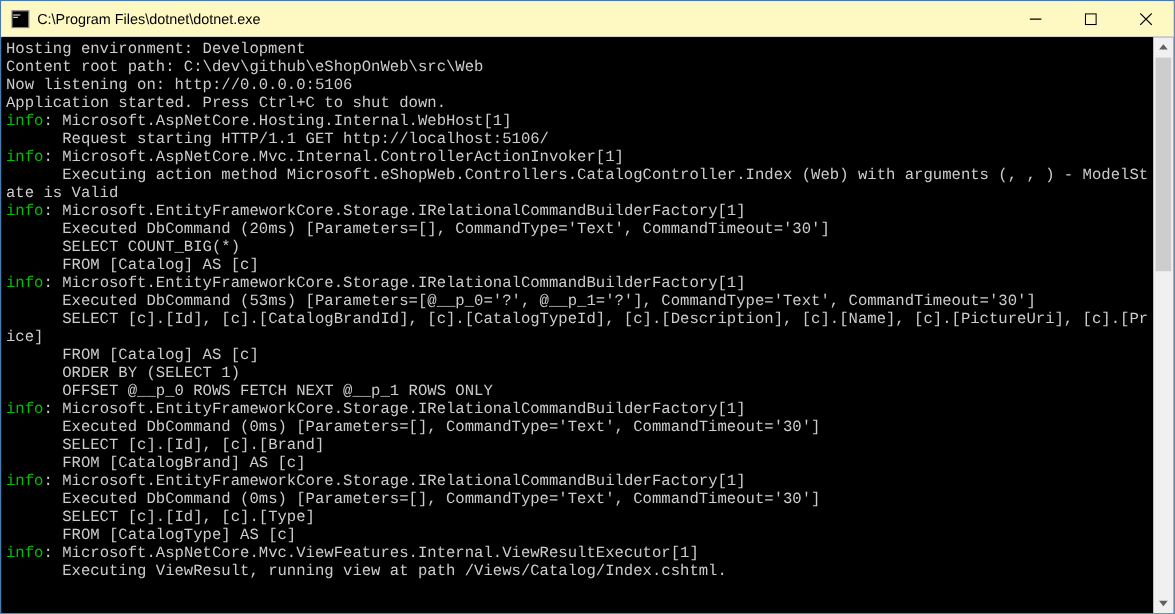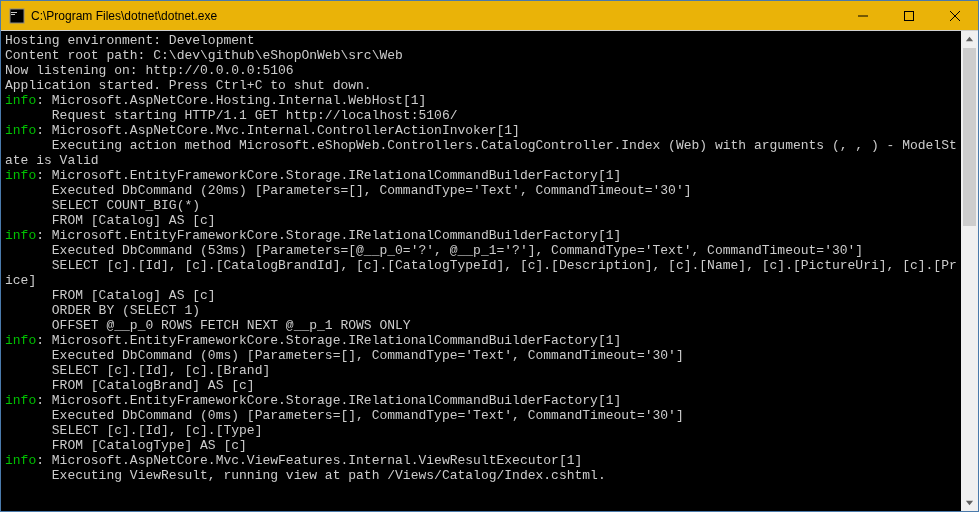--- a/index.html
+++ b/index.html
@@ -6,21 +6,21 @@
     body {
       width: 979px;
       height: 512px;
       background: #fff;
       font-family: "Segoe UI", Tahoma, sans-serif;
       overflow: hidden;
       border: 1px solid #4a7aab;
     }
     .titlebar {
       height: 30px;
-      background: #eab308;
+      background: #fef9c3;
       display: flex;
       align-items: center;
       border-bottom: 1px solid #d0d0d0;
     }
     .titlebar-icon {
       width: 16px;
       height: 16px;
       margin: 0 6px 0 8px;
       display: flex;
       align-items: center;

